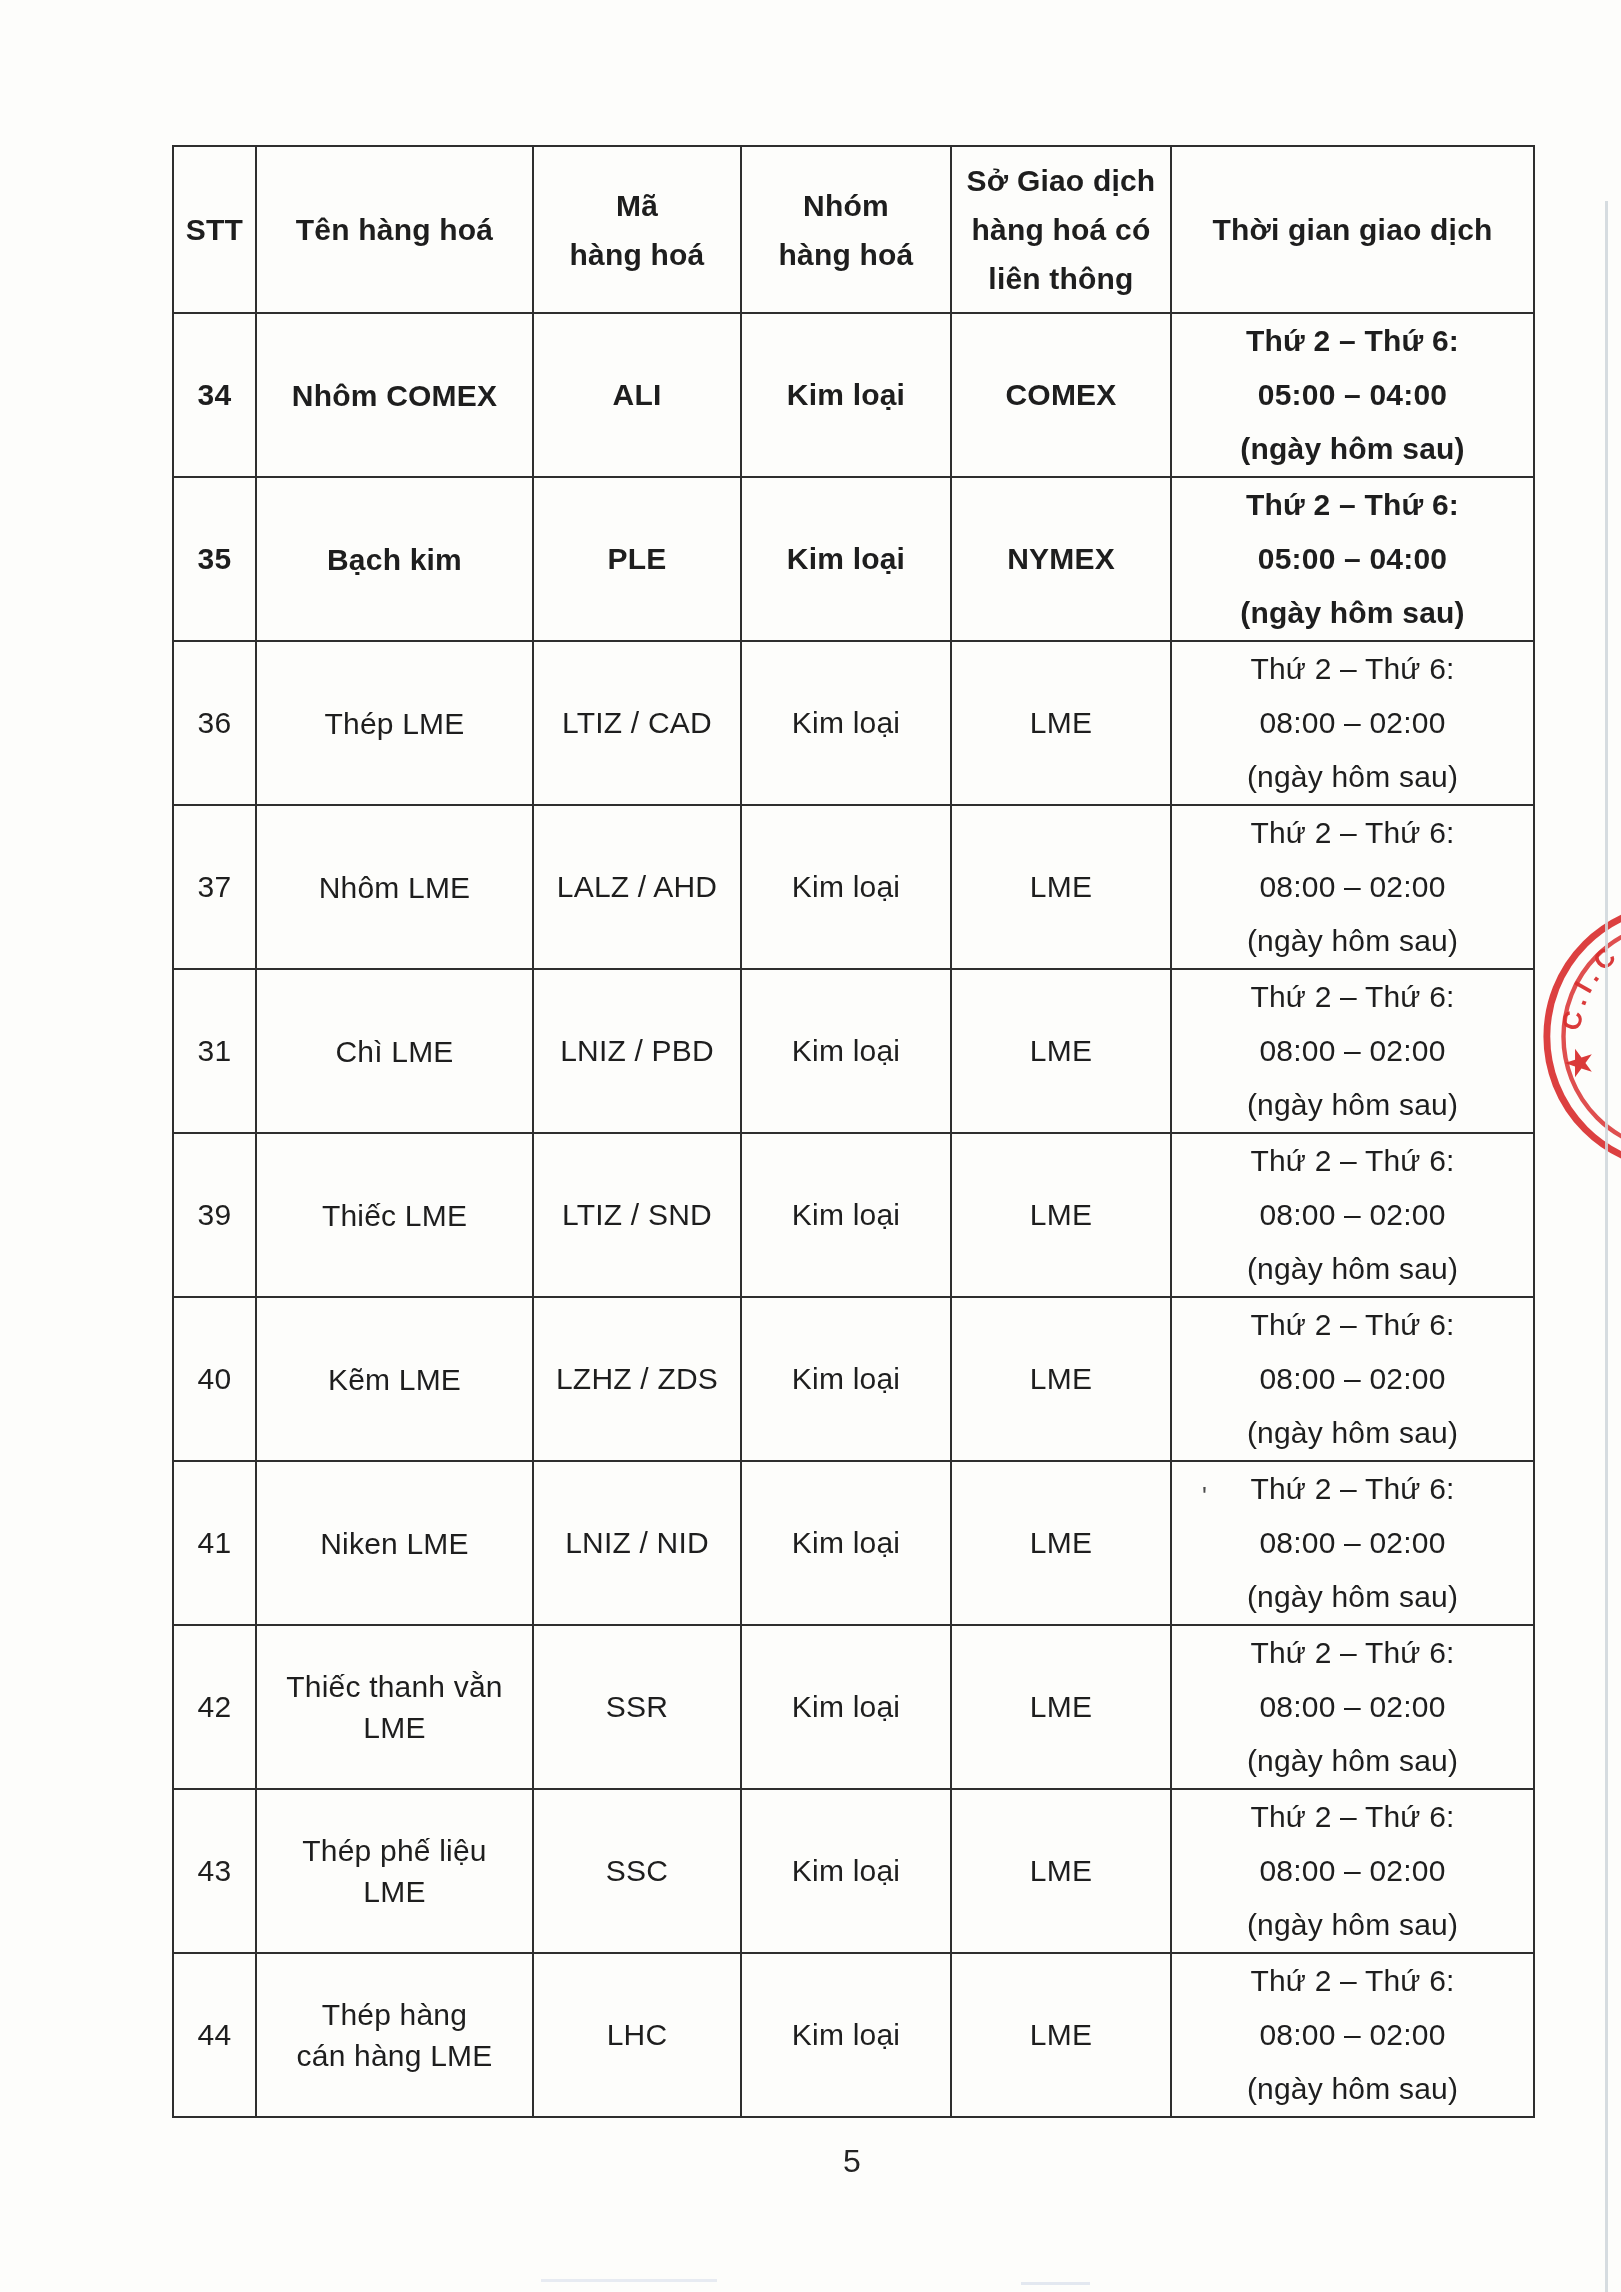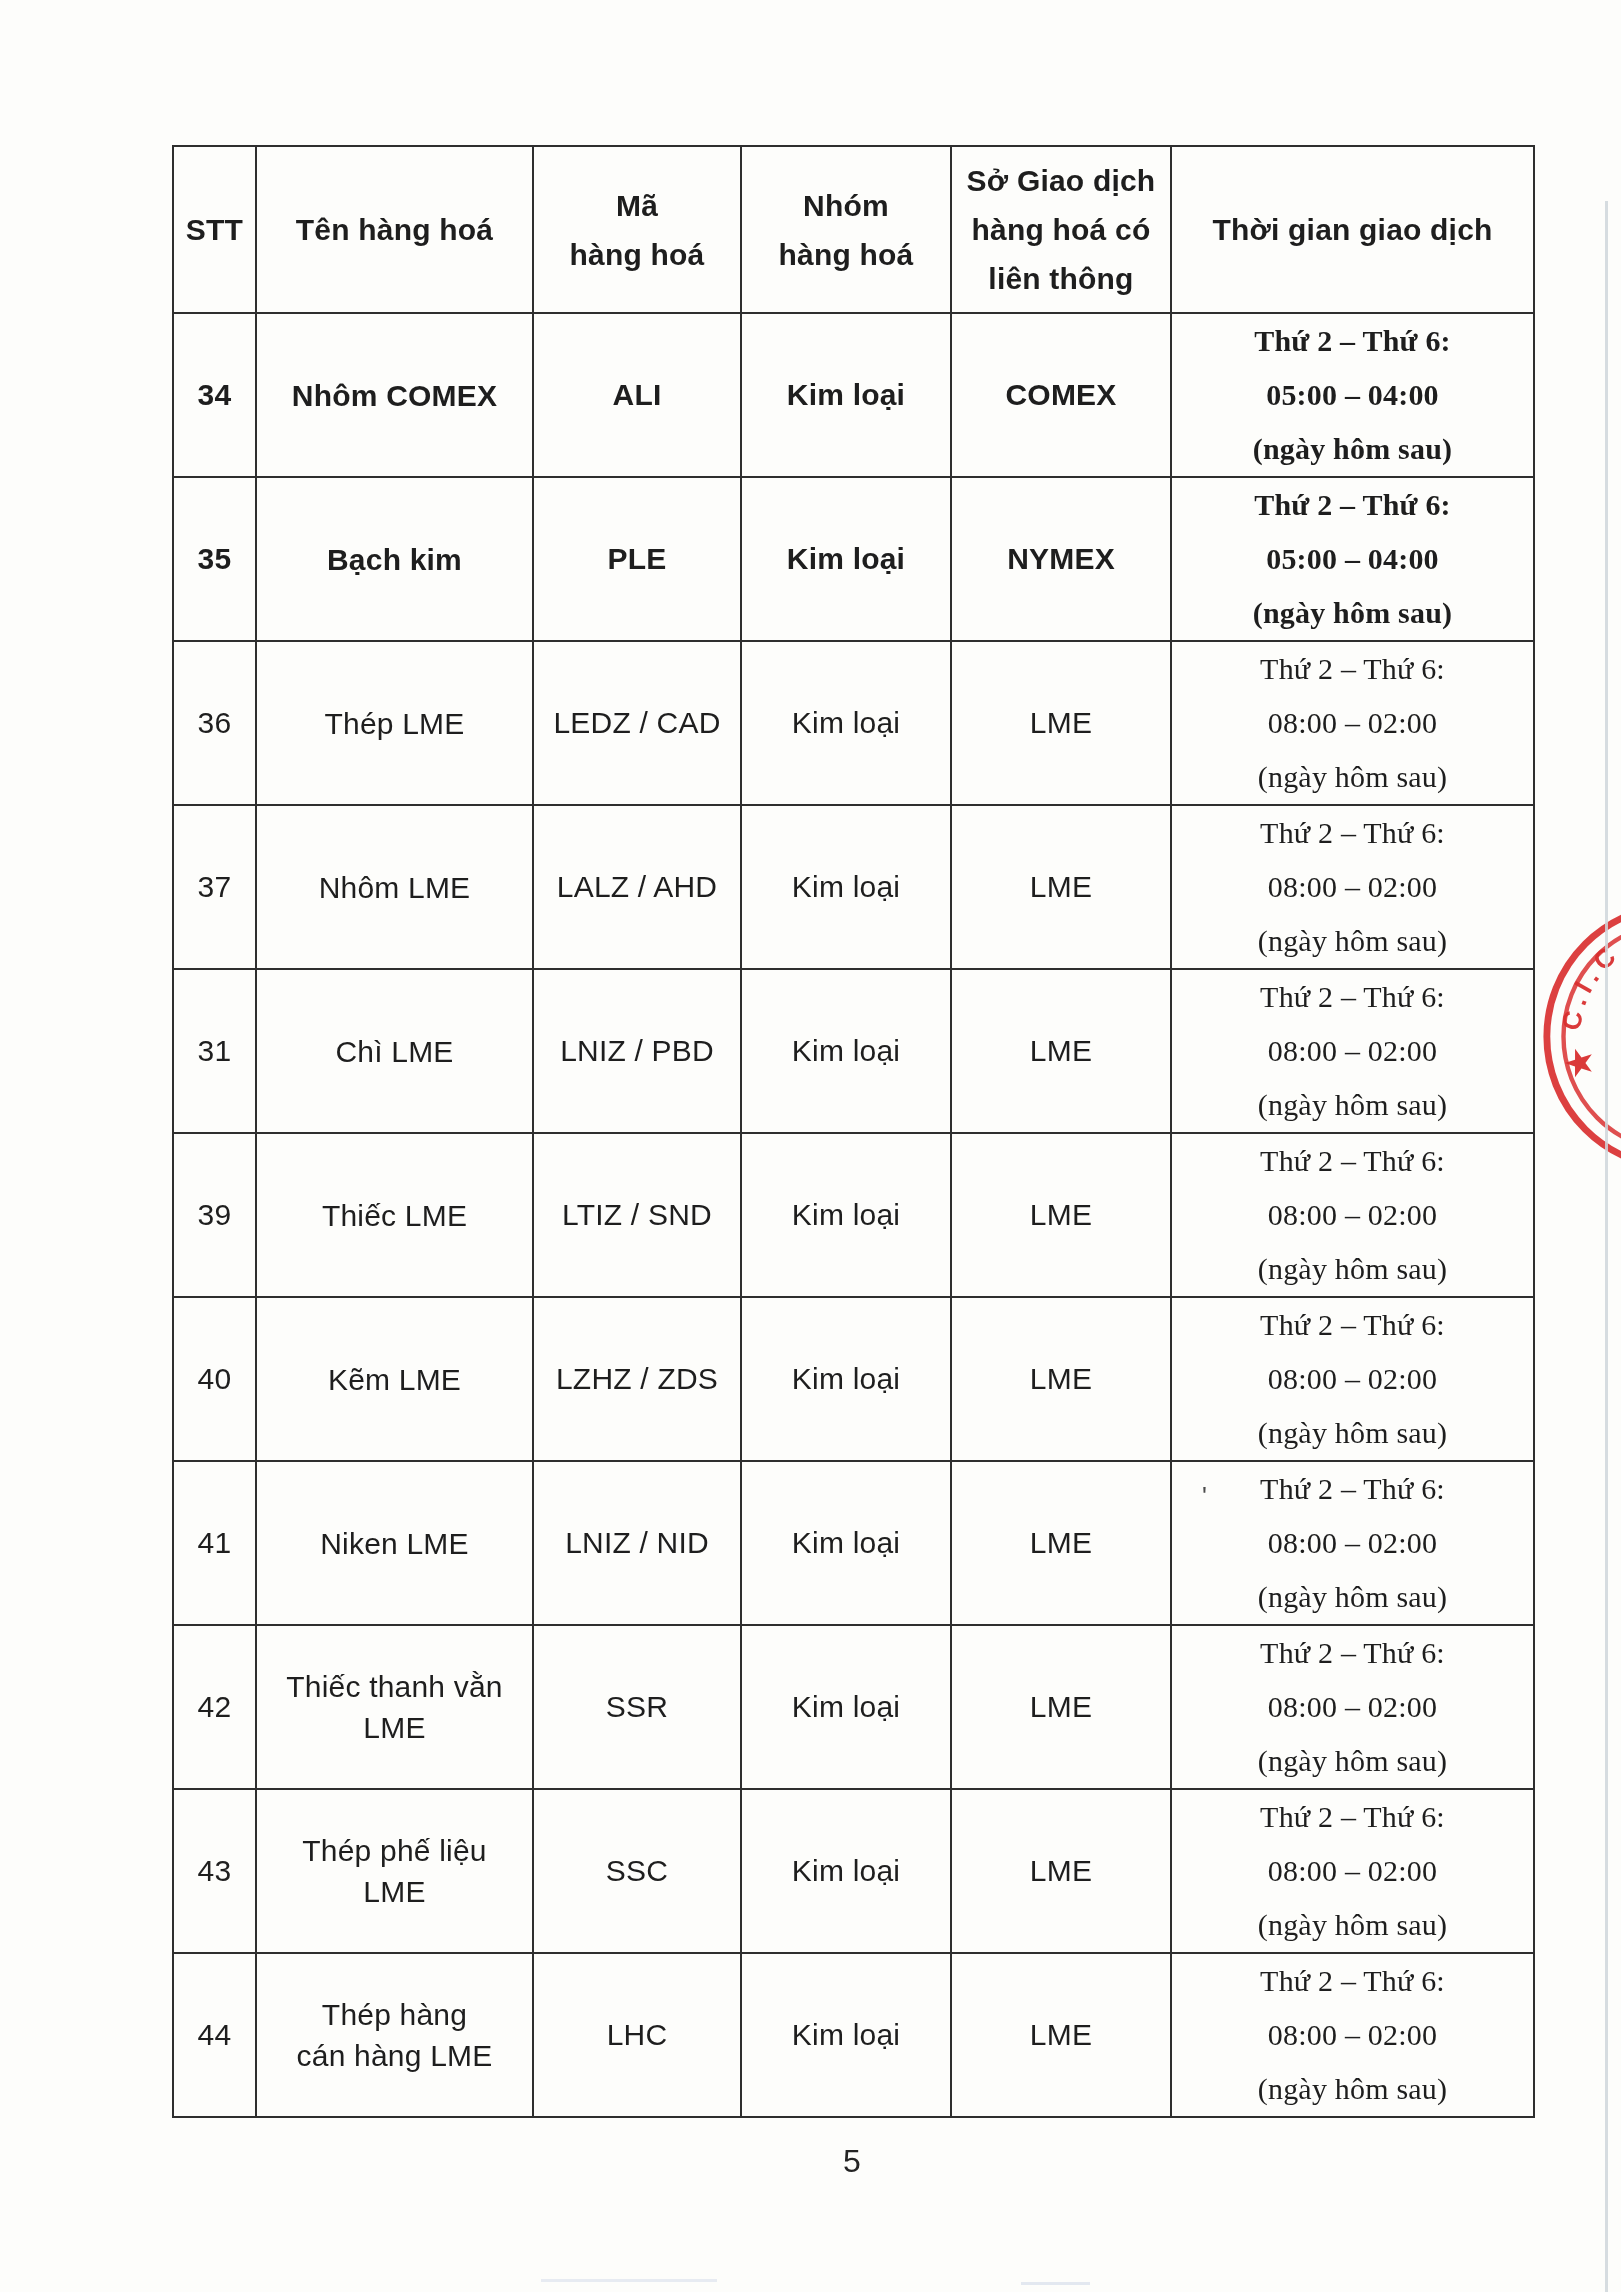--- a/index.html
+++ b/index.html
@@ -21,21 +21,21 @@
   .doc th,.doc td{
     border:2.9px solid #2e2e2e;
     text-align:center;vertical-align:middle;
     padding:0;font-size:30px;letter-spacing:0.2px;
   }
   .doc thead th{height:165px;font-weight:700;}
   .doc tbody td{height:161px;font-weight:400;}
   .doc tr.bold td{font-weight:700;}
   .hline{line-height:49px;}
   .nline{line-height:41px;}
-  .tline{line-height:54px;font-family:Liberation Serif, serif;}
+  .tline{line-height:54px;}
   .page-num{
     position:absolute;left:172px;top:2143px;width:1360px;
     text-align:center;font-size:32px;color:#242424;
   }
   
   .edge-line{
     position:absolute;left:1605px;top:201px;width:2.9px;height:2092px;
     background:#cfd6db;opacity:.85;
   }
   .artifact{position:absolute;}
@@ -111,21 +111,21 @@
             <div class="tline">Thứ 2 – Thứ 6:</div>
             <div class="tline">05:00 – 04:00</div>
             <div class="tline">(ngày hôm sau)</div>
           </td>
         </tr>
         <tr>
           <td>36</td>
           <td>
             <div class="nline">Thép LME</div>
           </td>
-          <td>LEDZ / CAD</td>
+          <td>LTIZ / CAD</td>
           <td>Kim loại</td>
           <td>LME</td>
           <td>
             <div class="tline">Thứ 2 – Thứ 6:</div>
             <div class="tline">08:00 – 02:00</div>
             <div class="tline">(ngày hôm sau)</div>
           </td>
         </tr>
         <tr>
           <td>37</td>

